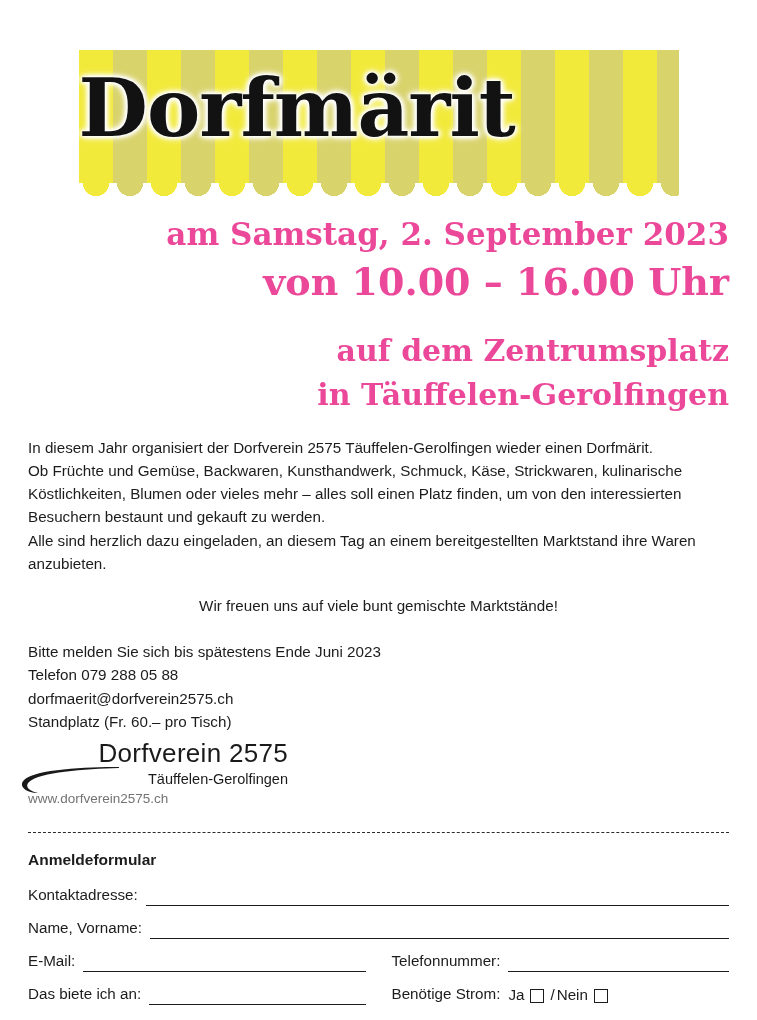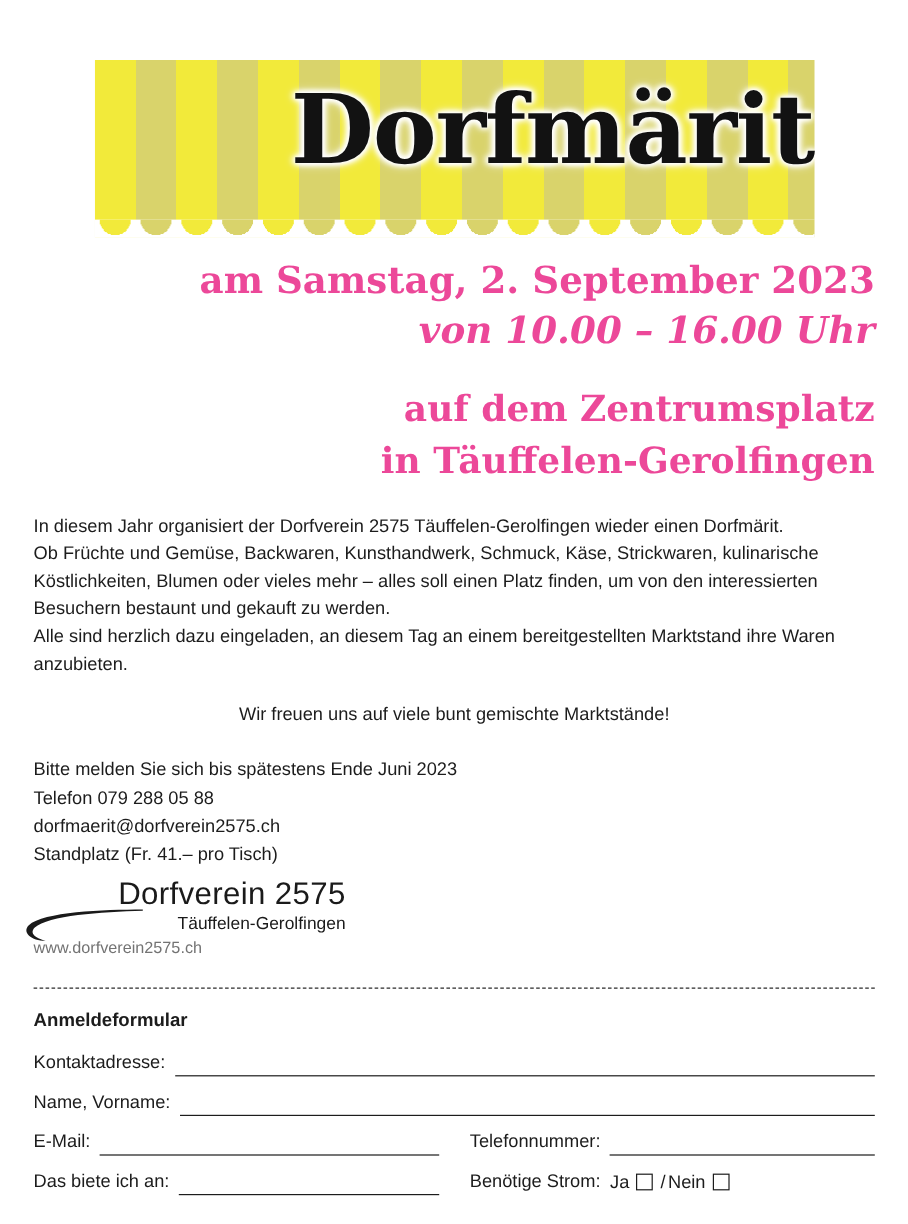--- a/index.html
+++ b/index.html
@@ -51,41 +51,41 @@
     left: 0; right: 0; bottom: -1px;
     height: 16px;
     background:
       radial-gradient(circle at 17px 0px, transparent 0 13px, #ffffff 13px 40px) repeat-x;
     background-size: 34px 16px;
   }
   .banner-title {
     position: absolute;
     left: 0; right: 0;
     top: 18px;
-    text-align: right;
+    text-align: left;
     font-family: "DejaVu Serif", serif;
     font-weight: bold;
     font-size: 80px;
     letter-spacing: -1px;
     color: #121212;
     line-height: 1;
     z-index: 3;
     text-shadow: 0 0 3px #fff, 0 0 6px #fff, 0 0 10px #fff, 2px 0 5px #fff, -2px 0 5px #fff;
   }
 
   
   .headlines {
     margin-top: 16px;
     text-align: right;
     font-family: "DejaVu Serif", serif;
     font-weight: bold;
     color: #ec4899;
   }
   .hl-1 { font-size: 31px; line-height: 1.35; }
-  .hl-2 { font-size: 31px; line-height: 1.35; font-style: italic; }
+  .hl-2 { font-size: 38px; line-height: 1.35; }
   .hl-gap { height: 22px; }
   .hl-3 { font-size: 30px; line-height: 1.45; }
   .hl-4 { font-size: 30px; line-height: 1.45; }
 
   
   .body-text {
     margin-top: 20px;
     font-size: 15.2px;
     line-height: 1.52;
     color: #1c1c1c;
@@ -179,21 +179,21 @@
   }
   .field-line {
     flex: 1 1 auto;
     border-bottom: 1.4px solid #1c1c1c;
     height: 22px;
   }
   .row-gap { width: 26px; flex: 0 0 26px; }
   .half { flex: 1 1 50%; }
   .checkbox-field {
     display: flex;
-    align-items: center;
+    align-items: flex-end;
     white-space: nowrap;
     padding-bottom: 2px;
   }
   .cb-box {
     display: inline-block;
     width: 12px;
     height: 12px;
     border: 1.6px solid #1c1c1c;
     margin: 0 4px 0 6px;
     vertical-align: middle;
@@ -223,21 +223,21 @@
     <p>Ob Früchte und Gemüse, Backwaren, Kunsthandwerk, Schmuck, Käse, Strickwaren, kulinarische Köstlichkeiten, Blumen oder vieles mehr – alles soll einen Platz finden, um von den interessierten Besuchern bestaunt und gekauft zu werden.</p>
     <p>Alle sind herzlich dazu eingeladen, an diesem Tag an einem bereitgestellten Marktstand ihre Waren anzubieten.</p>
   </div>
   <div class="slogan">Wir freuen uns auf viele bunt gemischte Marktstände!</div>
 
   <div class="contact-row">
     <div class="contact-block">
       <div>Bitte melden Sie sich bis spätestens Ende Juni 2023</div>
       <div>Telefon 079 288 05 88</div>
       <div>dorfmaerit@dorfverein2575.ch</div>
-      <div>Standplatz (Fr. 41.– pro Tisch)</div>
+      <div>Standplatz (Fr. 60.– pro Tisch)</div>
     </div>
 
     <div class="logo-block">
       <div class="logo-name">Dorfverein 2575</div>
       <div class="logo-sub">Täuffelen-Gerolfingen</div>
       <div class="logo-web">www.dorfverein2575.ch</div>
       <svg class="logo-swoosh" viewBox="0 0 105 34">
         <path d="M103 3 C 70 3, 20 5, 8 16 C 2 22, 10 29, 22 29 C 14 27, 8 23, 13 18 C 24 8, 68 5, 103 4 Z" fill="#1a1a1a"></path>
       </svg>
     </div>

